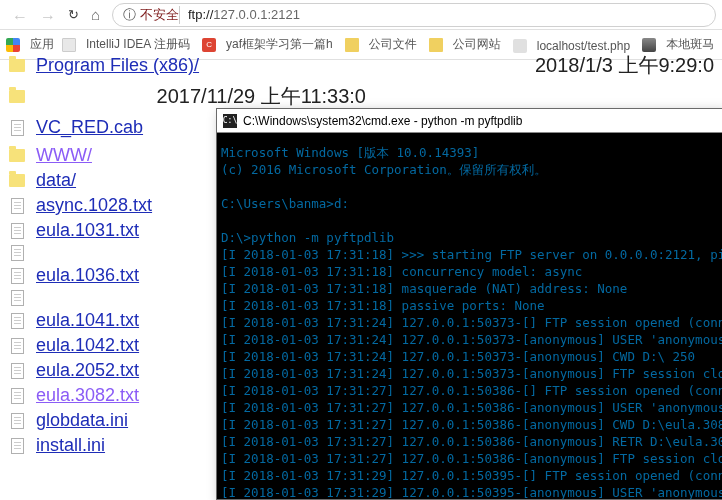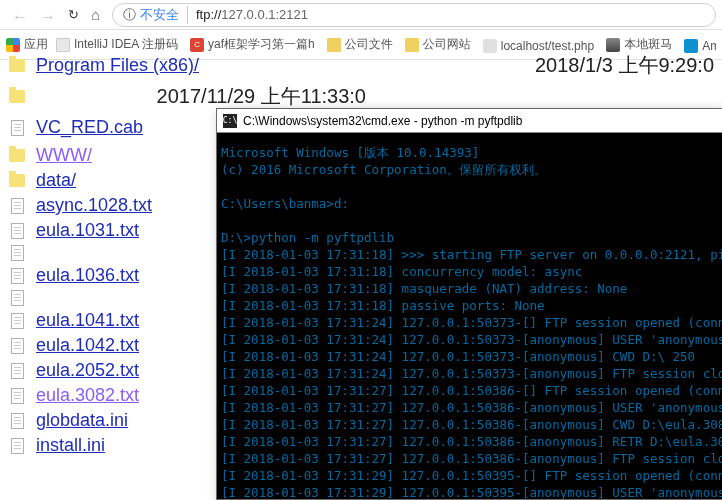--- a/index.html
+++ b/index.html
@@ -32,37 +32,37 @@
   display: flex;
   align-items: center;
   background: #fff;
   border: 1px solid #d0d0d0;
   border-radius: 14px;
   height: 24px;
   padding: 0 10px;
   margin-left: 6px;
 }
 .insecure-icon { color: #606060; margin-right: 4px; }
-.insecure-label { color: #3b82f6; border-right: 1px solid #ccc; padding-right: 8px; margin-right: 8px; }
+.insecure-label { color: #7f1d1d; border-right: 1px solid #ccc; margin-right: 8px; }
 .addr-text { color: #666; }
 .addr-text .proto { color: #222; }
 
 .bookmarks {
   height: 30px;
   display: flex;
   align-items: center;
   padding: 0 6px;
   border-bottom: 1px solid #e0e0e0;
   gap: 8px;
   font-size: 12px;
   color: #555;
   white-space: nowrap;
   overflow: hidden;
 }
-.bm-item { display: flex; align-items: center; gap: 4px; }
+.bm-item { display: flex; align-items: center; gap: 10px; }
 .bm-icon { width: 14px; height: 14px; display: inline-block; }
 .apps-icon {
   background: conic-gradient(#4285f4 0 25%, #ea4335 0 50%, #fbbc05 0 75%, #34a853 0);
   border-radius: 2px;
 }
 .folder-ic { background: #f0d060; border-radius: 1px; }
 .page-ic { background: #e8e8e8; border: 1px solid #ccc; border-radius: 1px; }
 .csdn-ic { background: #d43; color: #fff; font-size: 8px; text-align: center; line-height: 14px; border-radius: 2px; }
 .localhost-ic { background: #e0e0e0; border-radius: 2px; }
 .zebra-ic { background: linear-gradient(#888,#444); border-radius: 2px; }

